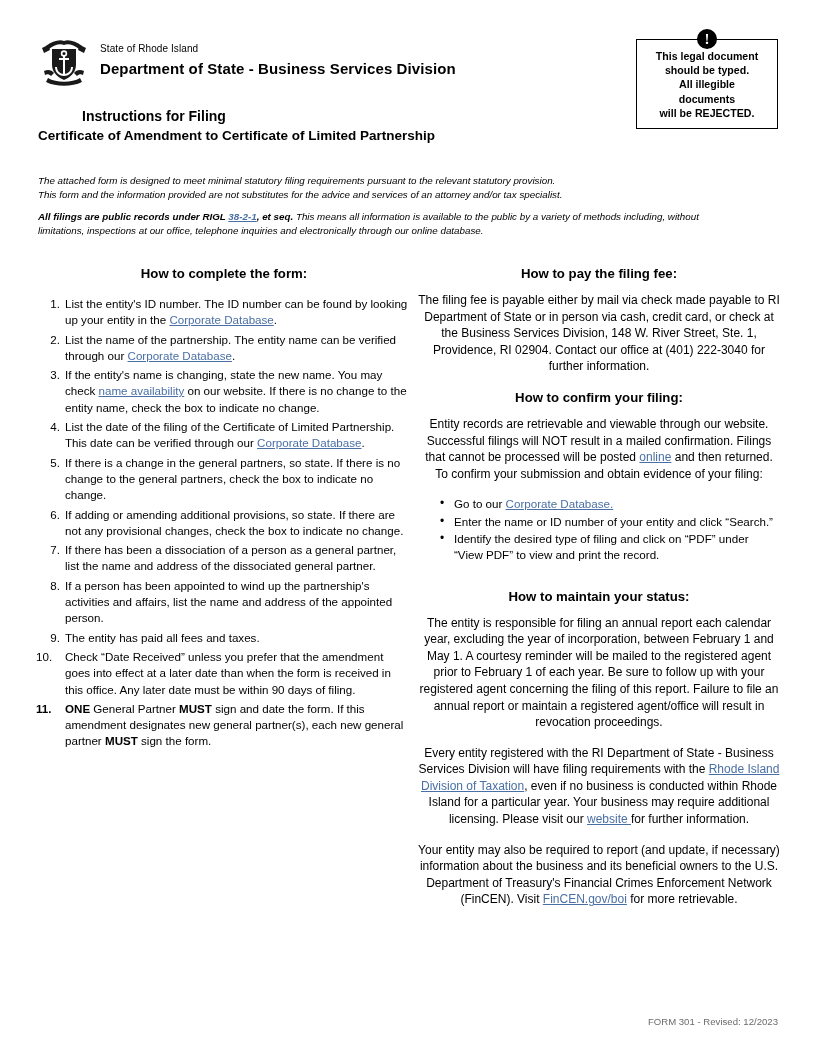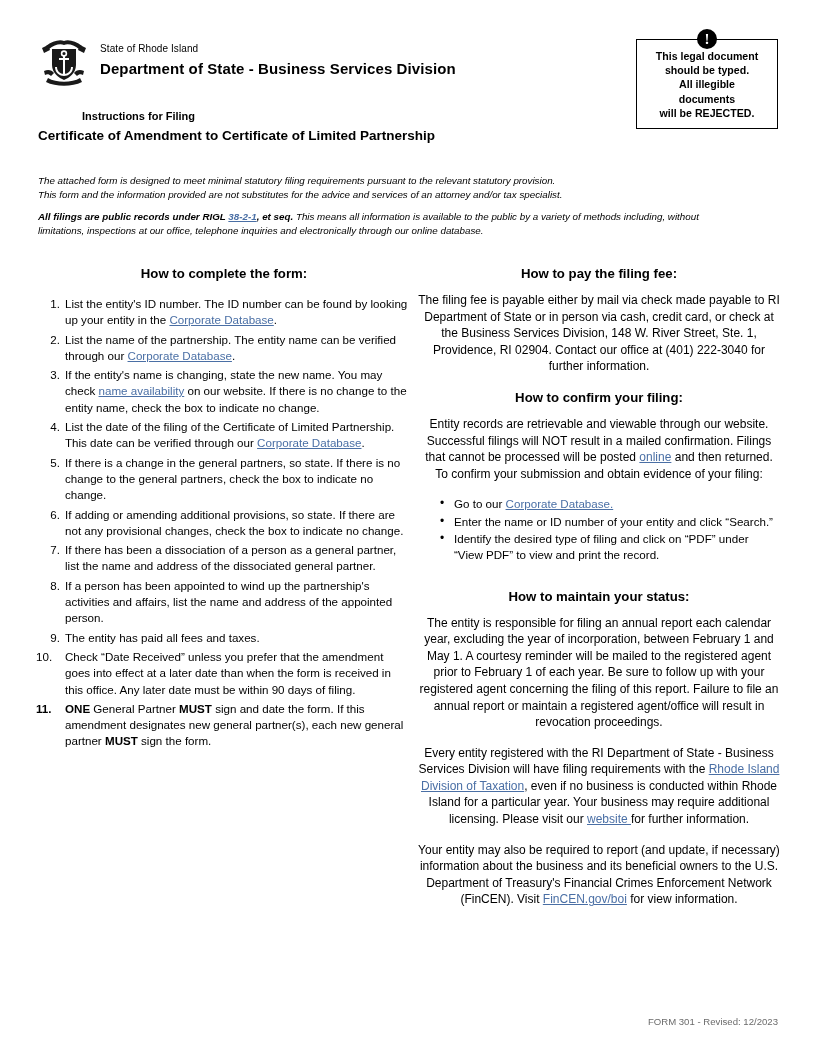--- a/index.html
+++ b/index.html
@@ -100,21 +100,21 @@
   .notice-line { display: block; white-space: nowrap; }
 
   
   .doc-title {
     position: absolute;
     left: 38px;
     top: 107px;
     width: 600px;
   }
   .doc-title .t1 {
-    font-size: 11px;
+    font-size: 14px;
     font-weight: bold;
     line-height: 19px;
     padding-left: 44px;
   }
   .doc-title .t2 {
     font-size: 13.5px;
     font-weight: bold;
     line-height: 19px;
   }
 
@@ -348,18 +348,18 @@
       <li><span>Identify the desired type of filing and click on “PDF” under “View PDF” to view and print the record.</span></li>
     </ul>
 
     <div class="gap-10"></div>
 
     <h2 class="sec tight">How to maintain your status:</h2>
     <p class="body-p">The entity is responsible for filing an annual report each calendar year, excluding the year of incorporation, between February 1 and May 1. A courtesy reminder will be mailed to the registered agent prior to February 1 of each year. Be sure to follow up with your registered agent concerning the filing of this report. Failure to file an annual report or maintain a registered agent/office will result in revocation proceedings.</p>
 
     <p class="body-p"><span>Every entity registered with the RI Department of State - Business Services Division will have filing requirements with the </span><span class="lnk">Rhode Island Division of Taxation</span><span>, even if no business is conducted within Rhode Island for a particular year. Your business may require additional licensing. Please visit our </span><span class="lnk">website </span><span>for further information.</span></p>
 
-    <p class="body-p"><span>Your entity may also be required to report (and update, if necessary) information about the business and its beneficial owners to the U.S. Department of Treasury's Financial Crimes Enforcement Network (FinCEN). Visit </span><span class="lnk">FinCEN.gov/boi</span><span> for view information.</span></p>
+    <p class="body-p"><span>Your entity may also be required to report (and update, if necessary) information about the business and its beneficial owners to the U.S. Department of Treasury's Financial Crimes Enforcement Network (FinCEN). Visit </span><span class="lnk">FinCEN.gov/boi</span><span> for more retrievable.</span></p>
   </div>
 
   <div class="footer">FORM 301 - Revised: 12/2023</div>
 
 </div>
 
 </body></html>

